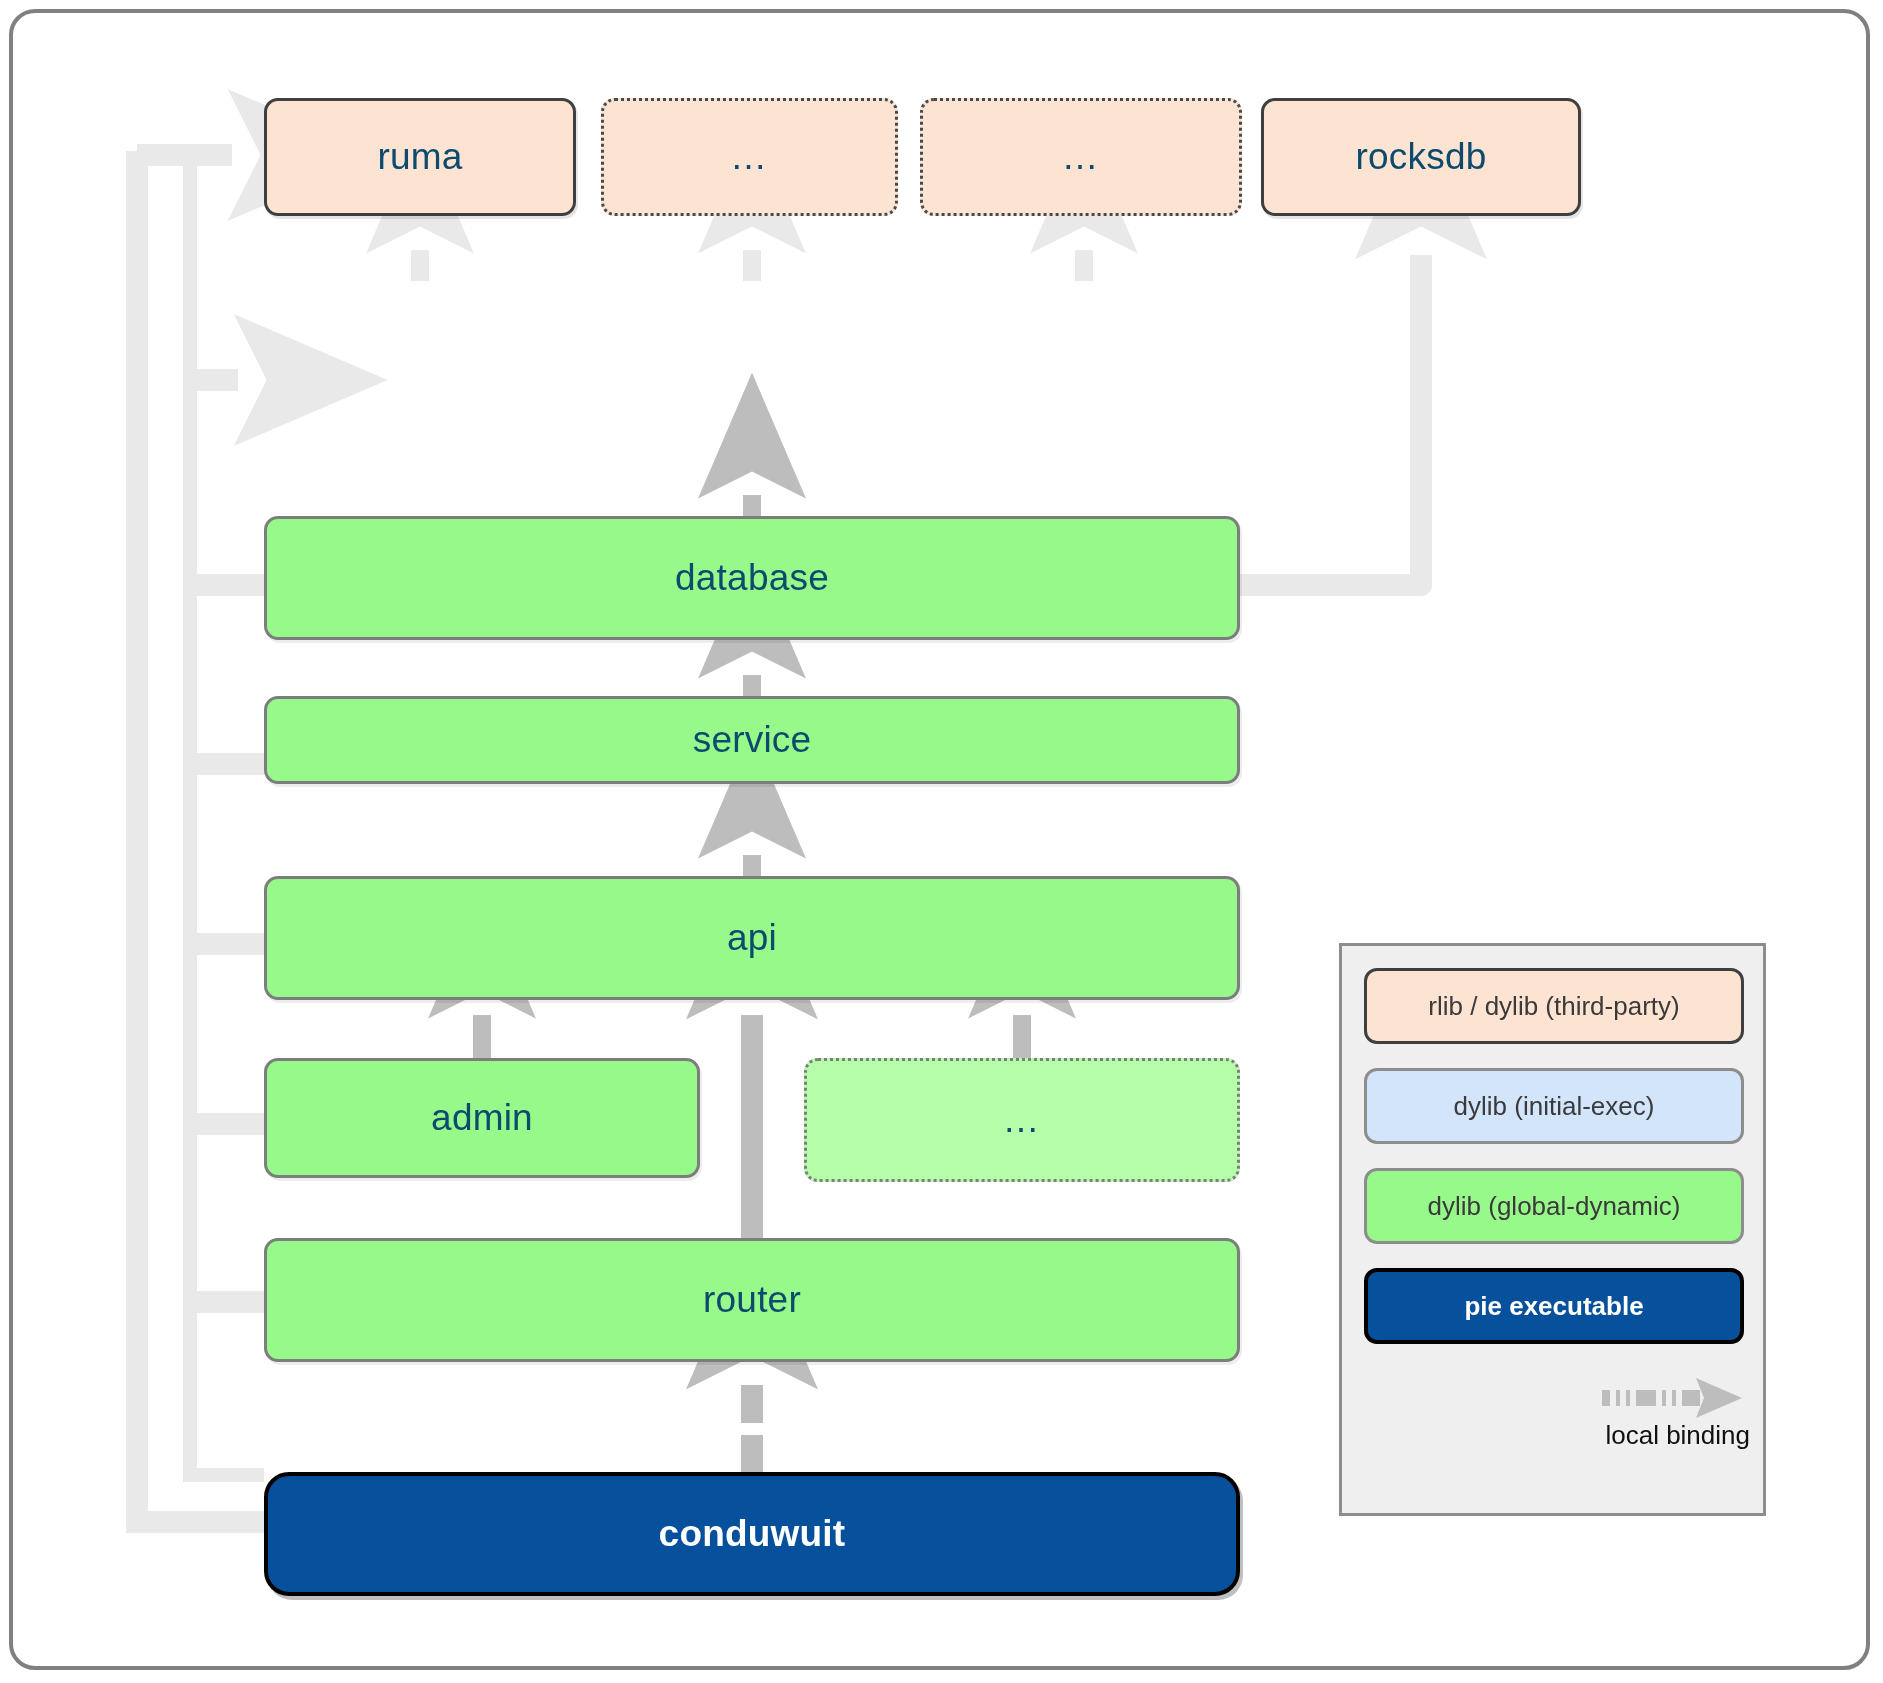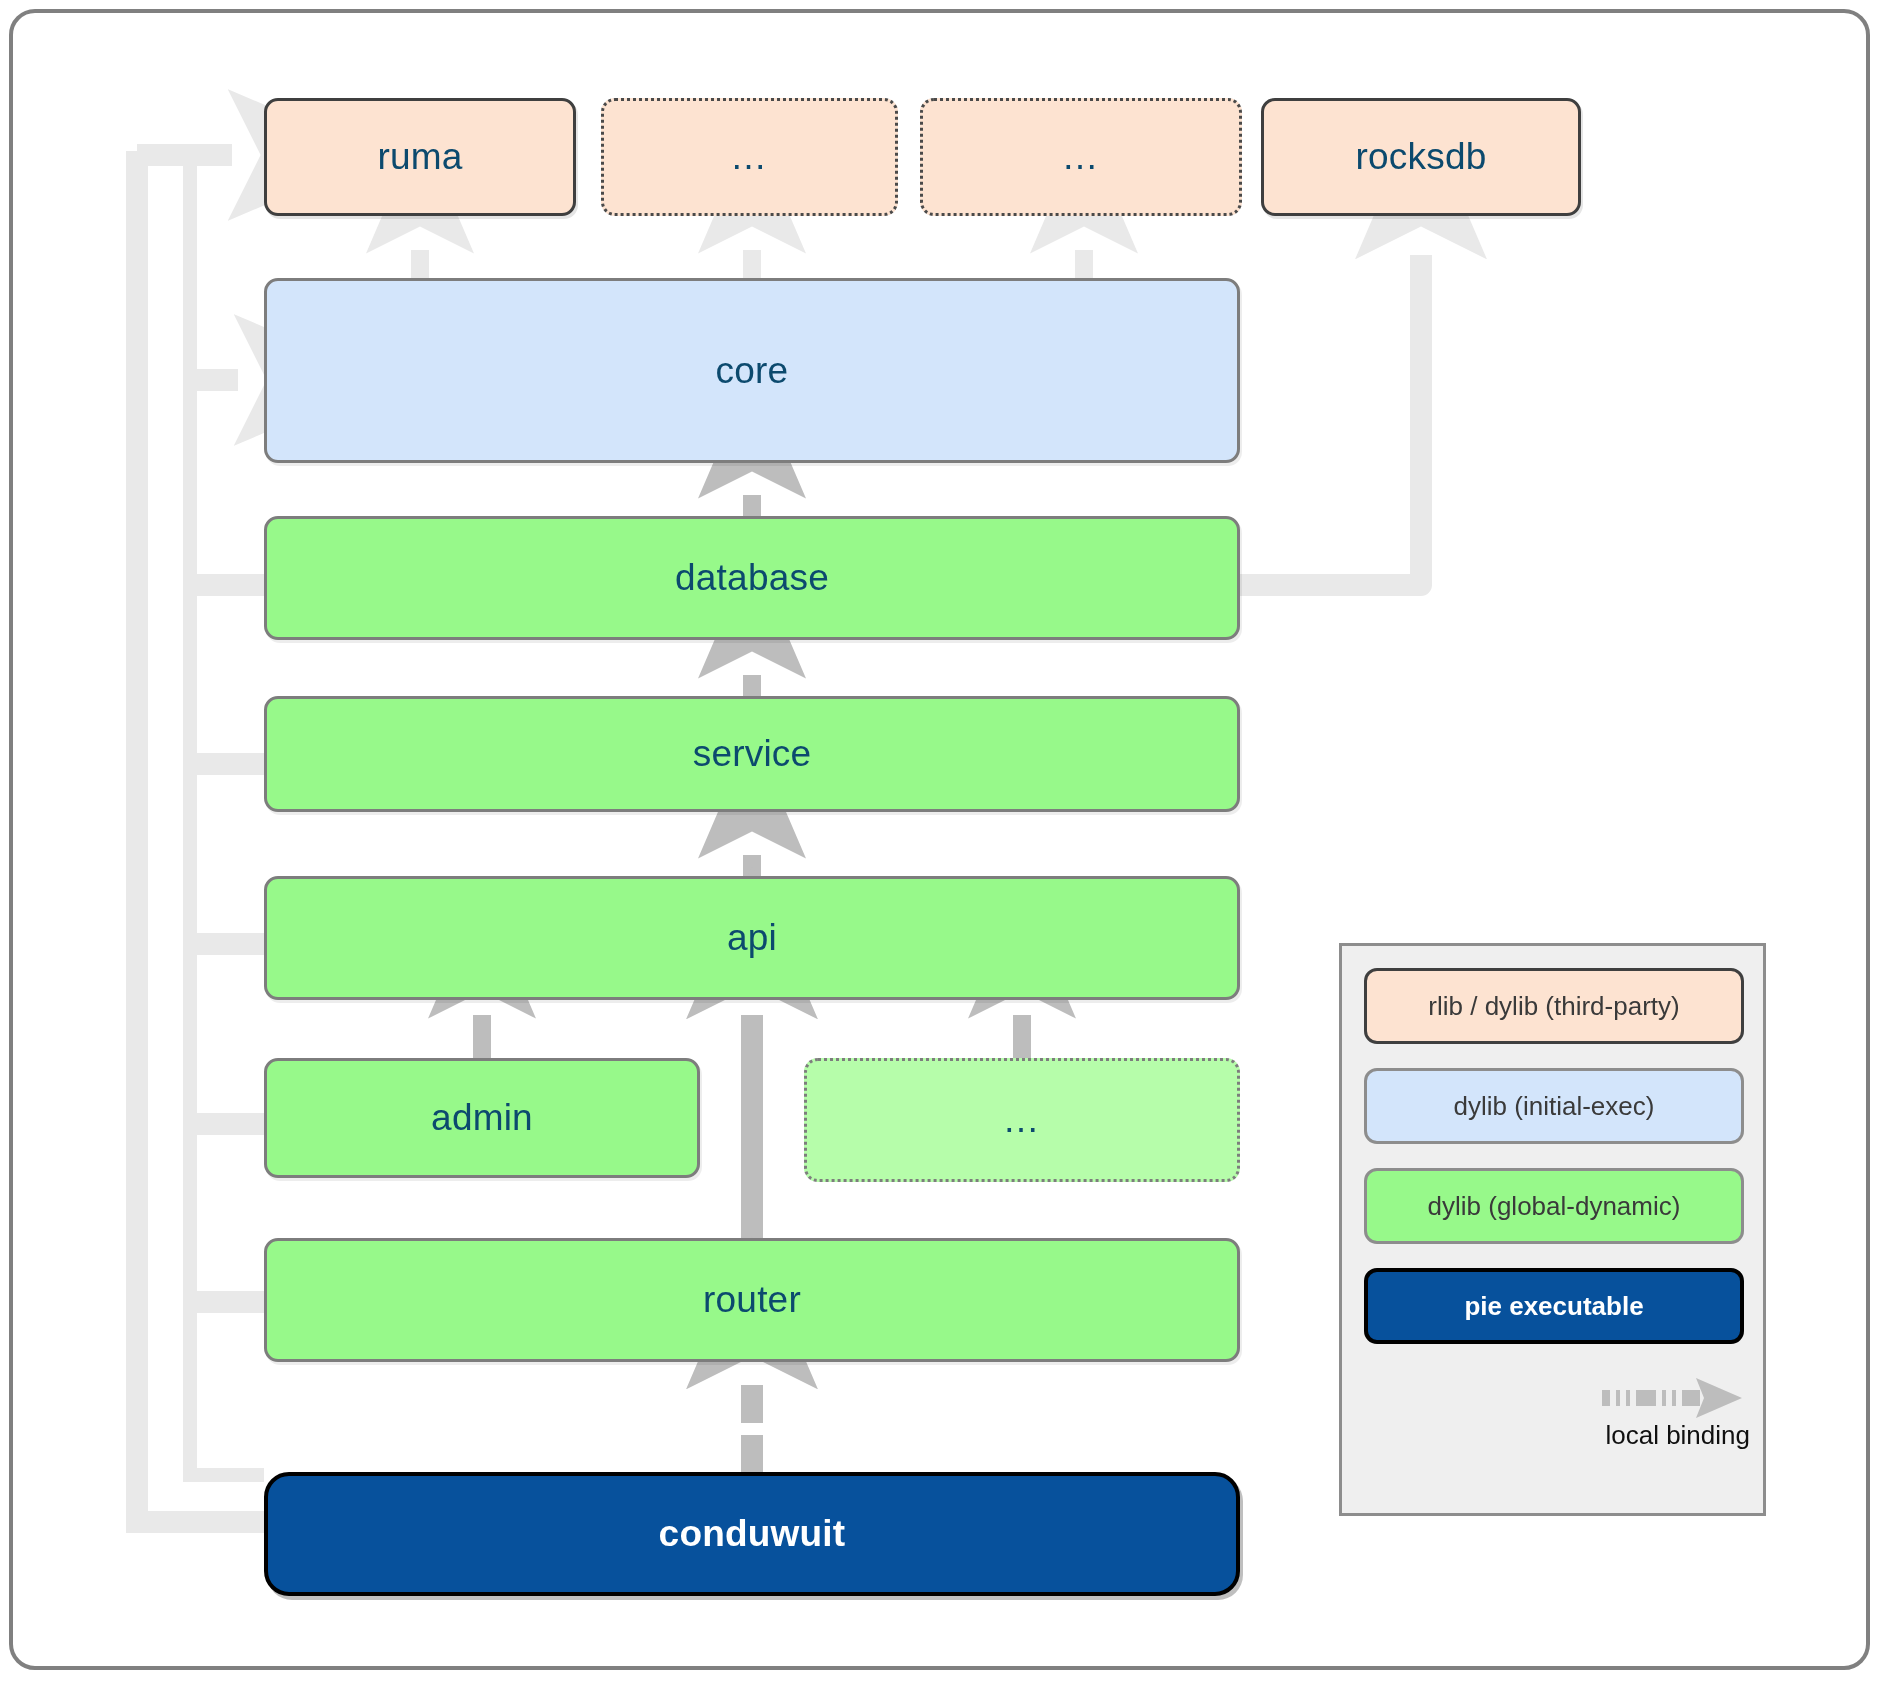--- a/index.html
+++ b/index.html
@@ -203,29 +203,26 @@
   </div>
 
   <div class="node thirdparty dotted" style="left:920px; top:98px; width:322px; height:118px;">
     <span class="ell">…</span>
   </div>
 
   <div class="node thirdparty" style="left:1261px; top:98px; width:320px; height:118px;">
     <span>rocksdb</span>
   </div>
 
-  <div class="node initialexec" style="left:264px; top:278px; width:976px; height:185px;">
-    <span>core</span>
-  </div>
 
   <div class="node globaldyn" style="left:264px; top:516px; width:976px; height:124px;">
     <span>database</span>
   </div>
 
-  <div class="node globaldyn" style="left:264px; top:696px; width:976px; height:116px;">
+  <div class="node globaldyn" style="left:264px; top:696px; width:976px; height:88px;">
     <span>service</span>
   </div>
 
   <div class="node globaldyn" style="left:264px; top:876px; width:976px; height:124px;">
     <span>api</span>
   </div>
 
   <div class="node globaldyn" style="left:264px; top:1058px; width:436px; height:120px;">
     <span>admin</span>
   </div>

